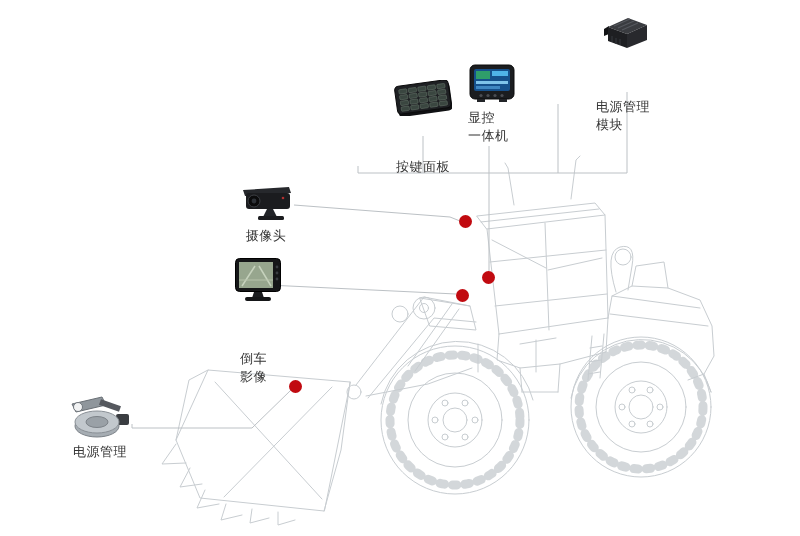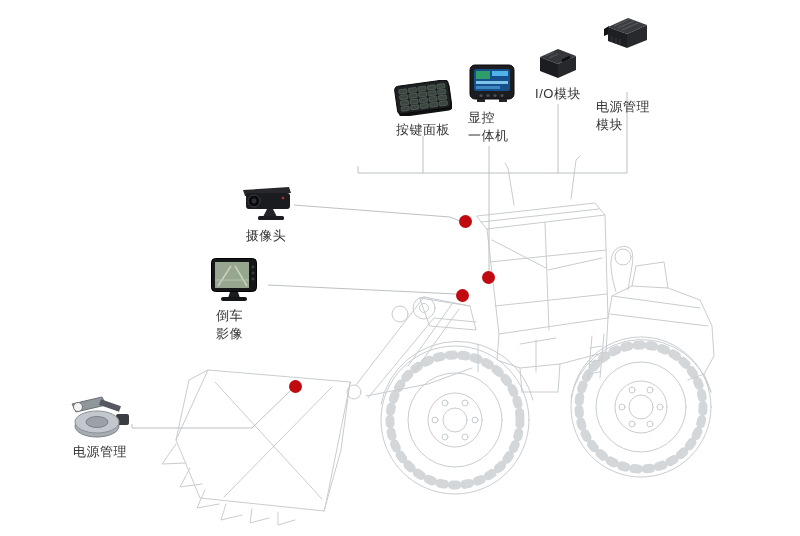--- a/index.html
+++ b/index.html
@@ -24,28 +24,28 @@
     font-size: 13px;
     line-height: 1.4;
     letter-spacing: 0.5px;
     color: #333333;
     text-align: center;
     width: 100%;
     white-space: pre-line;
   }
   .label.label-left { text-align: left; width: auto; align-self: flex-start; }
   #comp-joystick     { left: 330px; top: 84px;  width: 56px; }
-  #comp-keypad       { left: 390px; top: 80px;  width: 66px; }
+  #comp-keypad       { left: 390px; top: 80px;  width: 66px; gap: 37px; }
   #comp-display      { left: 464px; top: 64px;  width: 56px; align-items: flex-end; }
   #comp-display .label { margin-left: 4px; }
   #comp-io           { left: 528px; top: 46px;  width: 60px; }
   #comp-power        { left: 594px; top: 14px;  width: 66px; }
   #comp-power .label { margin-left: 2px; margin-top: 48px; }
   #comp-camera       { left: 236px; top: 186px; width: 60px; }
-  #comp-monitor      { left: 208px; top: 258px; width: 52px; }
+  #comp-monitor      { left: 232px; top: 258px; width: 52px; gap: 43px; }
   #comp-monitor .label { margin-left: 8px; }
   #comp-sensor       { left: 56px;  top: 394px; width: 88px; }
   .marker {
     position: absolute;
     width: 13px; height: 13px;
     border-radius: 50%;
     background: #c10a10;
   }
 </style>
 </head>
@@ -202,30 +202,20 @@
         <circle cx="19" cy="31.5" r="1.6" fill="#4a4d52"></circle>
       <circle cx="26" cy="31.5" r="1.6" fill="#4a4d52"></circle>
         <circle cx="33" cy="31.5" r="1.6" fill="#4a4d52"></circle>
       <rect x="8" y="35" width="8" height="3" fill="#222428"></rect>
         <rect x="30" y="35" width="8" height="3" fill="#222428"></rect>
     </svg>
     <div class="label label-left">显控
 一体机</div>
   </div>
 
-  <div class="component" id="comp-io">
-    <svg class="icon" width="46" height="34" viewBox="0 0 46 34">
-      <path d="M5 11 L23 3 L41 10 L23 18 Z" fill="#34363a"></path>
-      <path d="M5 11 L23 18 L23 32 L5 25 Z" fill="#1c1d20"></path>
-      <path d="M23 18 L41 10 L41 24 L23 32 Z" fill="#26282c"></path>
-      <path d="M10 10 L19 6 M14 12 L23 8" stroke="#4a4d52" stroke-width="1.4" fill="none"></path>
-      <path d="M27 15 L35 11" stroke="#0e0f10" stroke-width="3" fill="none"></path>
-    </svg>
-    <div class="label">I/O模块</div>
-  </div>
 
   <div class="component" id="comp-power">
     <svg class="icon" width="50" height="36" viewBox="0 0 50 36">
       <path d="M2 15 L7 12 L7 20 L2 22 Z" fill="#121315"></path>
       <path d="M6 13 L26 4 L45 11 L25 20 Z" fill="#3a3c40"></path>
       <path d="M6 13 L25 20 L25 34 L6 27 Z" fill="#1e1f22"></path>
       <path d="M25 20 L45 11 L45 26 L25 34 Z" fill="#28292d"></path>
       <path d="M12 12 L28 5 M16 14 L32 7 M20 16 L36 9" stroke="#55585e" stroke-width="1.1" fill="none"></path>
       <path d="M10 22 L10 28 M14 24 L14 30 M18 25 L18 31" stroke="#33363b" stroke-width="1.2" fill="none"></path>
     </svg>

